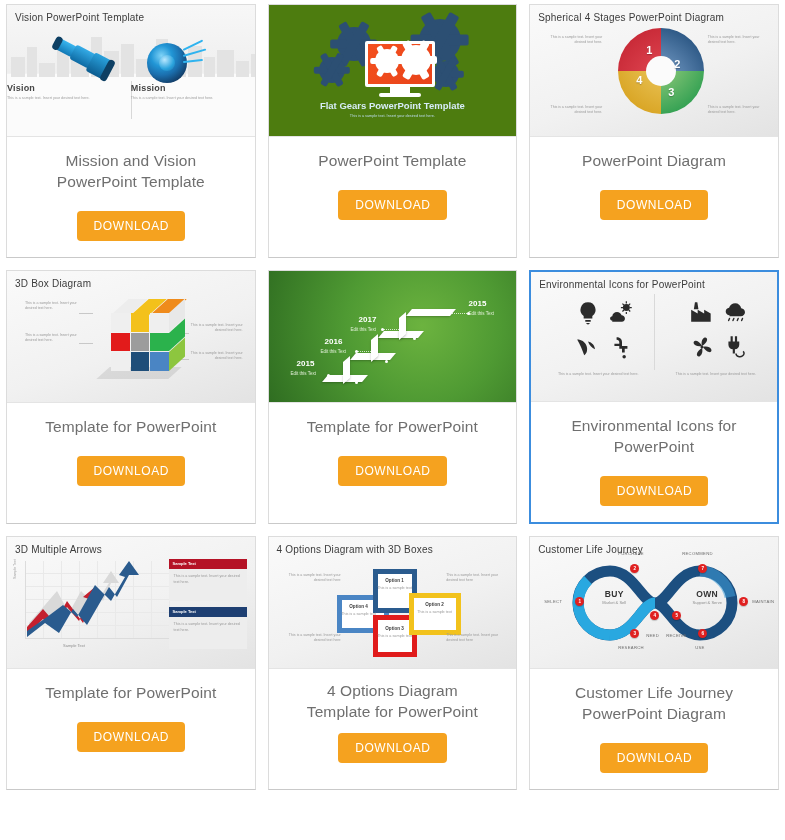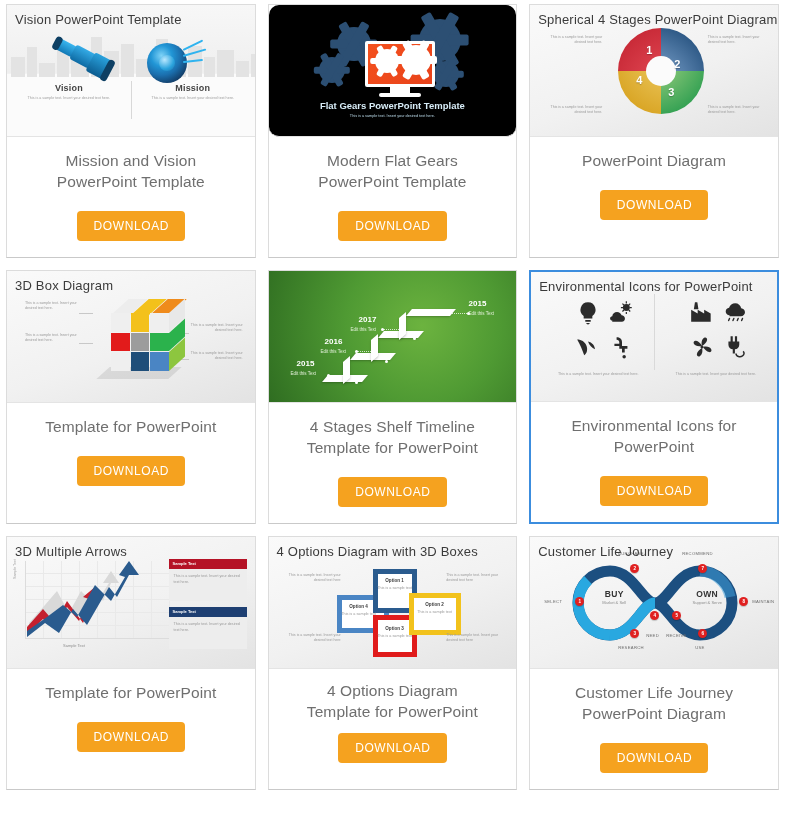--- a/index.html
+++ b/index.html
@@ -24,21 +24,21 @@
   .thumb {
     position: relative;
     height: 132px;
     overflow: hidden;
     background: linear-gradient(160deg,#fafafa 0%,#f1f1f1 55%,#e3e3e3 100%);
     border-bottom: 1px solid #e4e4e4;
   }
   .card.selected .thumb { height: 130px; }
   .thumb-title {
     position: absolute; left: 8px; top: 7px;
-    font-size: 13px; color: #3b3b3b; letter-spacing: .2px; z-index: 9;
+    font-size: 10px; color: #3b3b3b; letter-spacing: .2px; z-index: 9;
   }
   .sample { font-size: 3.6px; color: #9a9a9a; line-height: 1.45; text-align: center; position: absolute; z-index: 8; }
 
   .body { padding: 14px 10px 16px; text-align: center; flex: 1;
           display: flex; flex-direction: column; align-items: center; justify-content: flex-start; }
   .title { font-size: 15.5px; color: #6f6f6f; line-height: 1.35; font-weight: 400; letter-spacing: .1px; }
   .dl {
     margin-top: 18px;
     background: #f5a21f; color: #fff;
     border: none; border-radius: 4px;
@@ -52,27 +52,27 @@
   .sky { position:absolute; left:0; right:0; top:24px; height:48px; }
   .sky i { position:absolute; bottom:0; background:#e3e3e3; display:block; }
   .tele { position:absolute; left:46px; top:40px; width:60px; height:26px; transform:rotate(28deg); }
   .tele b { position:absolute; display:block; border-radius:3px; }
   .target { position:absolute; left:140px; top:38px; width:40px; height:40px; border-radius:50%;
             background:radial-gradient(circle at 36% 32%,#7fd3f7 0%,#2196d6 28%,#1b6fae 52%,#123c66 78%,#0d2b48 100%); }
   .target::after{content:"";position:absolute;left:12px;top:12px;width:16px;height:16px;border-radius:50%;
             background:radial-gradient(circle at 35% 30%,#b9e8ff,#2aa3dd 60%,#1d6ea8);}
   .arrw{position:absolute;height:2px;background:#2fb3ef;transform-origin:left center;border-radius:2px;}
   .vmrow{position:absolute;left:0;right:0;top:78px;display:flex;}
-  .vmcol{flex:1;text-align:center;}
+  .vmcol{flex:1;text-align:left;}
   .vmcol h5{font-size:9px;color:#444;font-weight:700;letter-spacing:.2px;}
   .vmcol p{font-size:3.7px;color:#a0a0a0;margin-top:3px;line-height:1.5;}
   .vmdiv{position:absolute;left:50%;top:76px;width:1px;height:38px;background:#d8d8d8;}
 
   
-  .t2 { background:#000000;border-radius:10px; }
+  .t2 { background:#4d7c0f; }
   .mon{position:absolute;left:96px;top:36px;width:70px;height:46px;background:#fff;border-radius:2px;}
   .mon i{position:absolute;left:3px;top:3px;right:3px;bottom:3px;background:linear-gradient(135deg,#f4511e,#e8421a);}
   .stand{position:absolute;left:121px;top:82px;width:20px;height:8px;background:#fff;}
   .base{position:absolute;left:110px;top:88px;width:42px;height:4px;background:#fff;border-radius:2px;}
   .gear{position:absolute;border-radius:50%;}
   .gear::before,.gear::after{content:"";position:absolute;left:50%;top:50%;transform:translate(-50%,-50%);border-radius:50%;}
   .g-dark{background:#2c4f73;}
   .g-dark::before{background:#2f9bd4;width:26%;height:26%;}
   .g-white{background:#fff;}
   .g-white::before{background:#f4511e;width:26%;height:26%;}
@@ -233,21 +233,20 @@
             <span class="spk spk2" style="background:#fff"></span>
             <span class="spk spk3" style="background:#fff"></span>
         </div>
         <div class="stand"></div>
         <div class="base"></div>
         <div class="t2h">Flat Gears PowerPoint Template</div>
         <div class="t2p">This is a sample text. Insert your desired text here.</div>
       </div>
       <div class="body">
         <div class="title">
-          <div>Modern Flat Gears</div>
           <div>PowerPoint Template</div>
         </div>
         <button class="dl">DOWNLOAD</button>
       </div>
     </div>
   </div>
 
   <div class="cell">
     <div class="card">
       <div class="thumb">
@@ -359,21 +358,20 @@
           <div class="dot" style="left:86px;top:110px"></div>
         <div class="dot" style="left:86px;top:79px"></div>
           <div class="dot" style="left:116px;top:89px"></div>
         <div class="dot" style="left:112px;top:57px"></div>
           <div class="dot" style="left:144px;top:66px"></div>
         <div class="dot" style="left:178px;top:41px"></div>
           <div class="dot" style="left:198px;top:41px"></div>
       </div>
       <div class="body">
         <div class="title">
-          <div>4 Stages Shelf Timeline</div>
           <div>Template for PowerPoint</div>
         </div>
         <button class="dl">DOWNLOAD</button>
       </div>
     </div>
   </div>
 
   <div class="cell">
     <div class="card selected">
       <div class="thumb">

